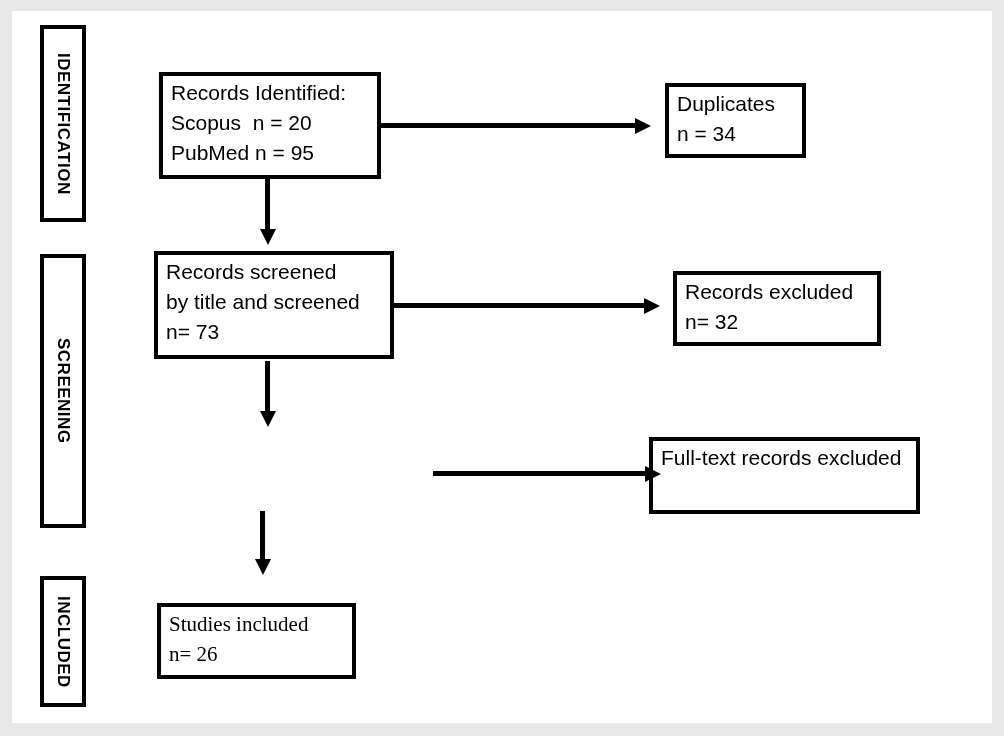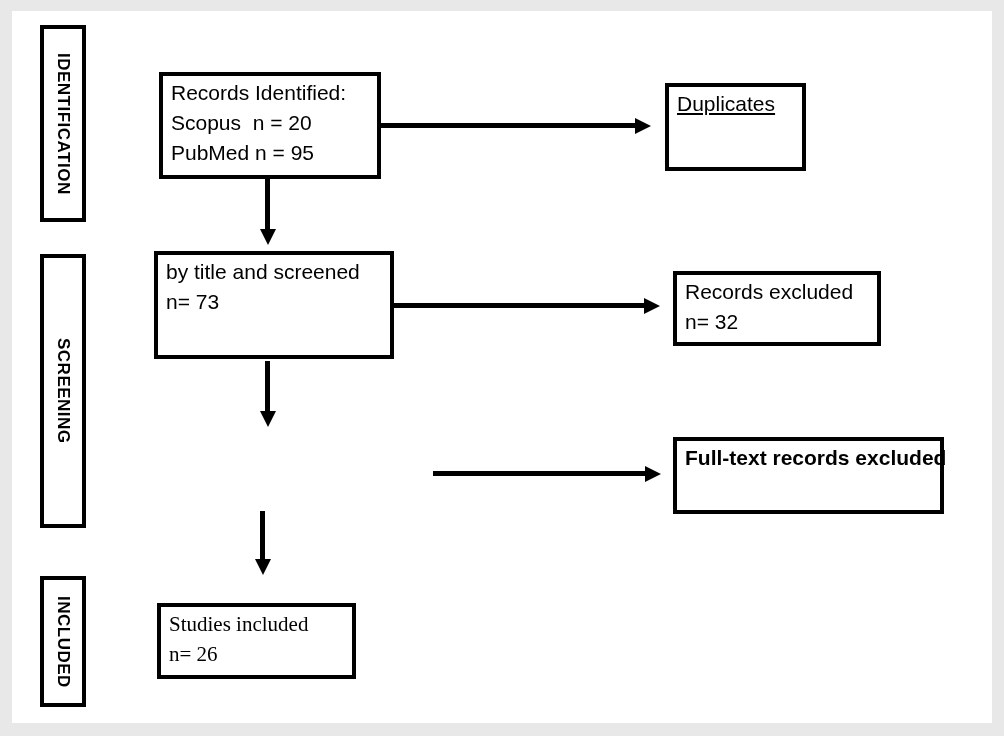--- a/index.html
+++ b/index.html
@@ -102,36 +102,38 @@
     <div class="stage" style="left:28px; top:565px; width:46px; height:131px;">
       <span class="vtext">INCLUDED</span>
     </div>
 
     <div class="box" style="left:147px; top:61px; width:222px; height:107px;">
       <div class="line">Records Identified:</div>
       <div class="line">Scopus  n = 20</div>
       <div class="line">PubMed n = 95</div>
     </div>
 
-    <div class="box" style="left:653px; top:72px; width:141px; height:88px;text-decoration:underline;">
+    <div class="box" style="left:653px; top:72px; width:141px; height:75px;">
       <div class="line">Duplicates</div>
+      <div class="line">n = 34</div>
     </div>
 
     <div class="box" style="left:142px; top:240px; width:240px; height:108px;">
+      <div class="line">Records screened</div>
       <div class="line">by title and screened</div>
       <div class="line">n= 73</div>
     </div>
 
     <div class="box" style="left:661px; top:260px; width:208px; height:75px;">
       <div class="line">Records excluded</div>
       <div class="line">n= 32</div>
     </div>
 
 
-    <div class="box" style="left:661px; top:426px; width:271px; height:77px;font-weight:bold;">
+    <div class="box" style="left:637px; top:426px; width:271px; height:77px;">
       <div class="line">Full-text records excluded</div>
     </div>
 
     <div class="box" style="left:145px; top:592px; width:199px; height:76px;font-family:Liberation Serif, serif;">
       <div class="line">Studies included</div>
       <div class="line">n= 26</div>
     </div>
 
     <div class="arrow-h" style="left:369px; top:112px; width:254px;"></div>
     <div class="arrow-v" style="left:253px; top:168px; height:50px;"></div>

